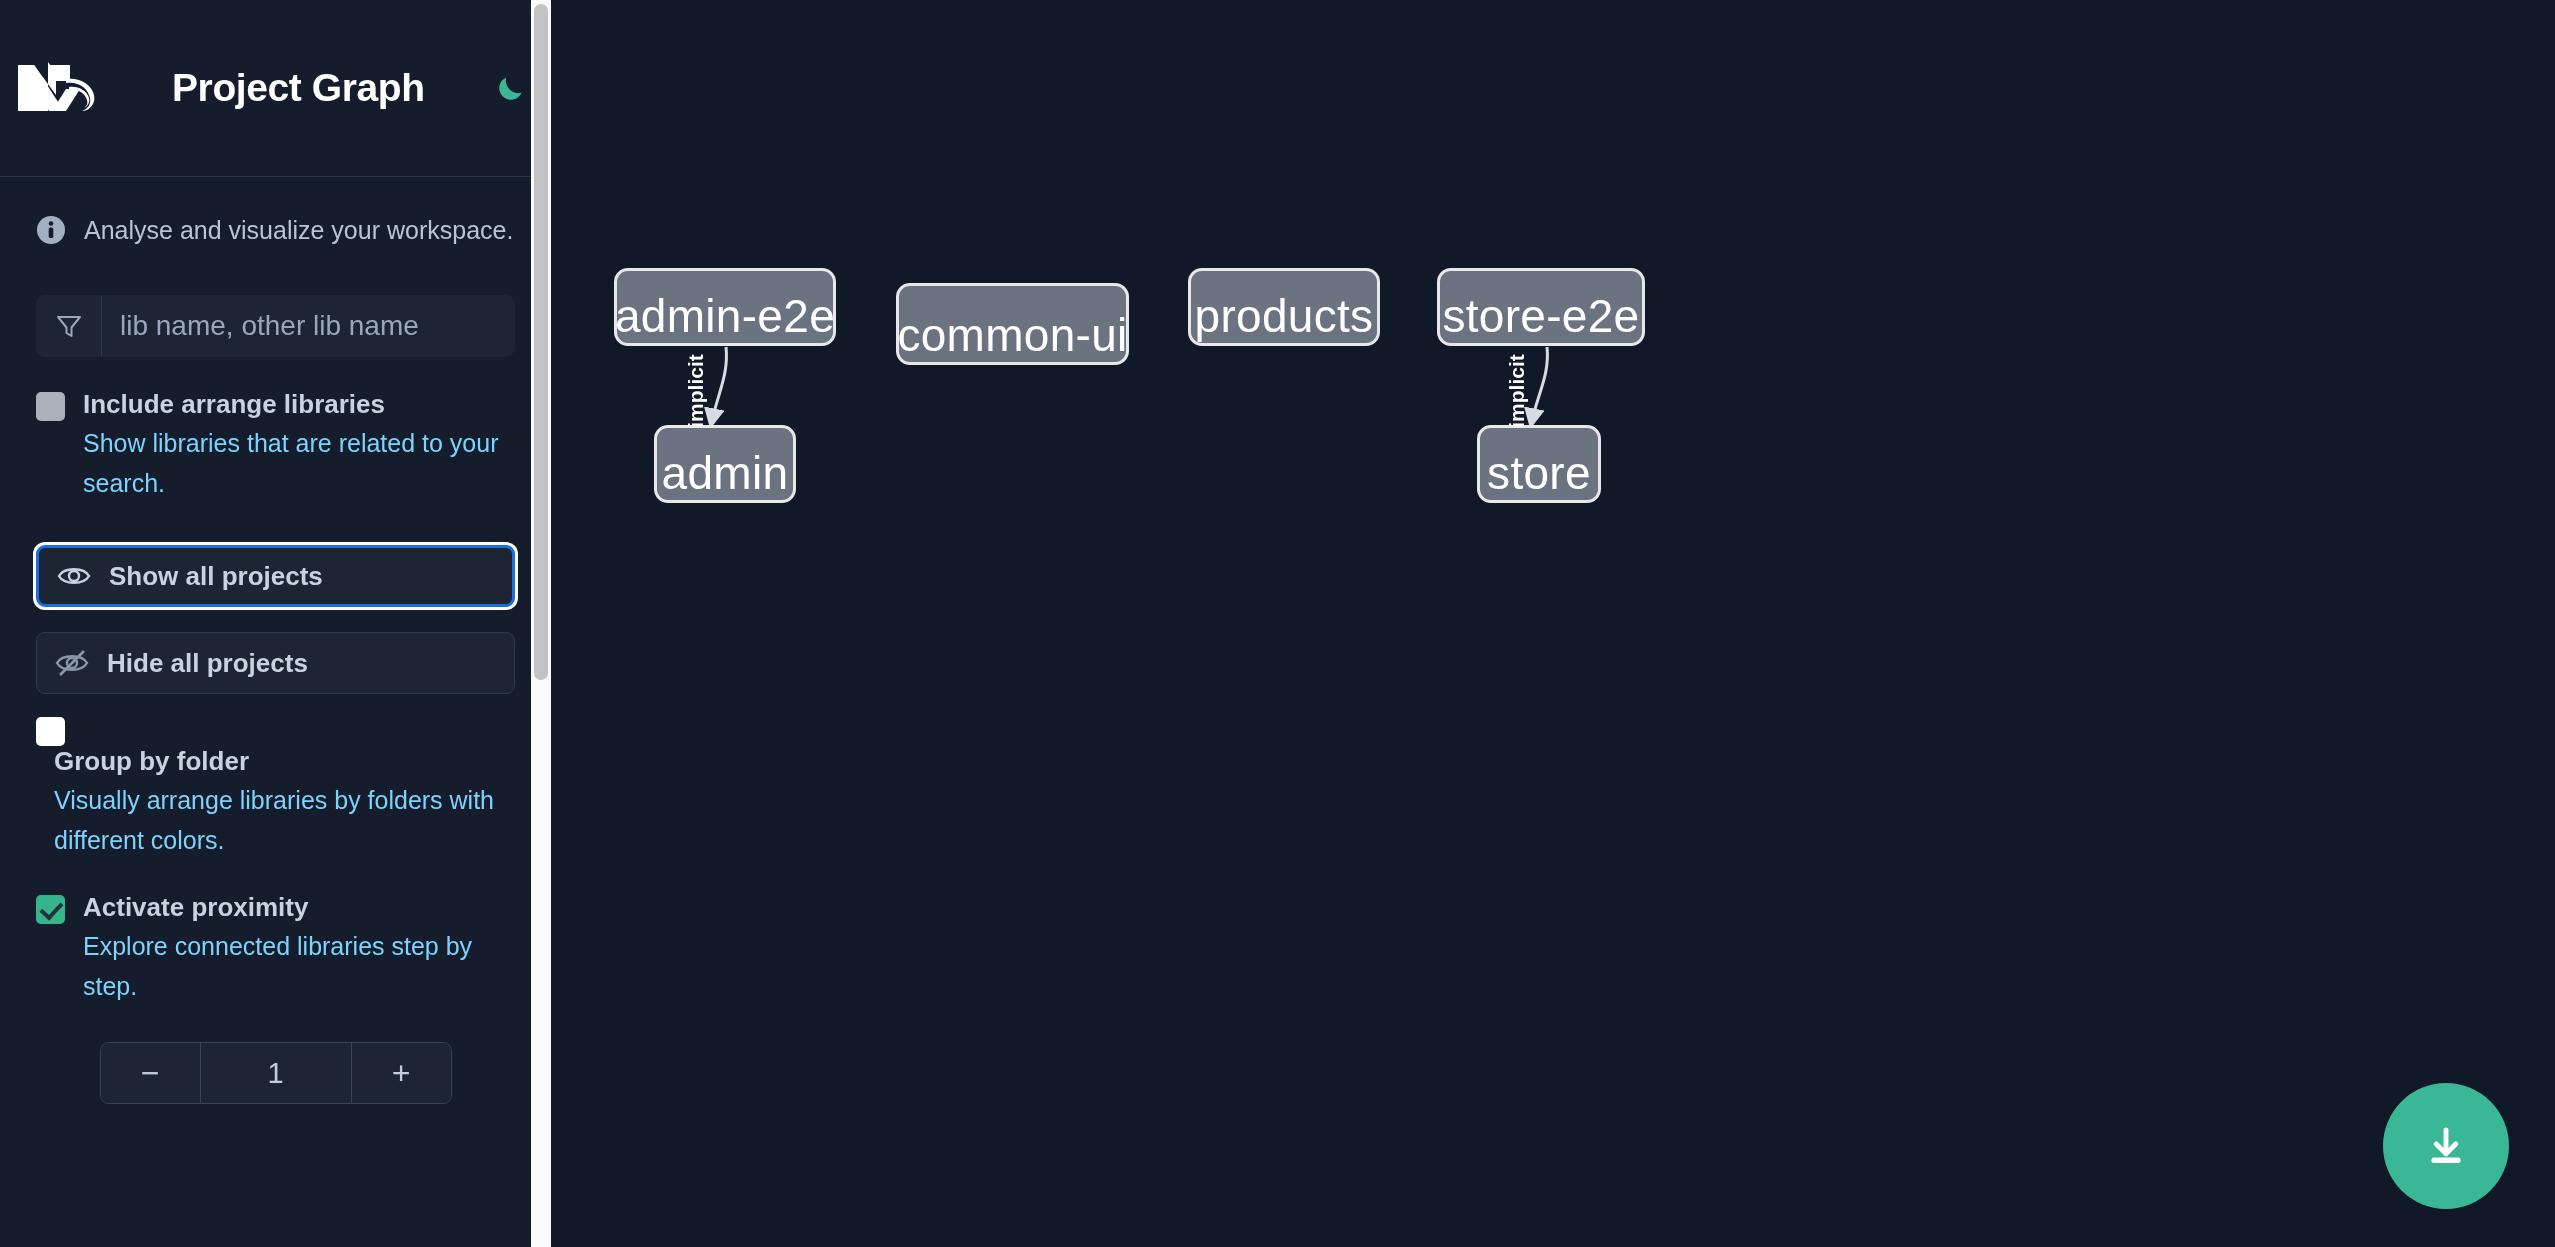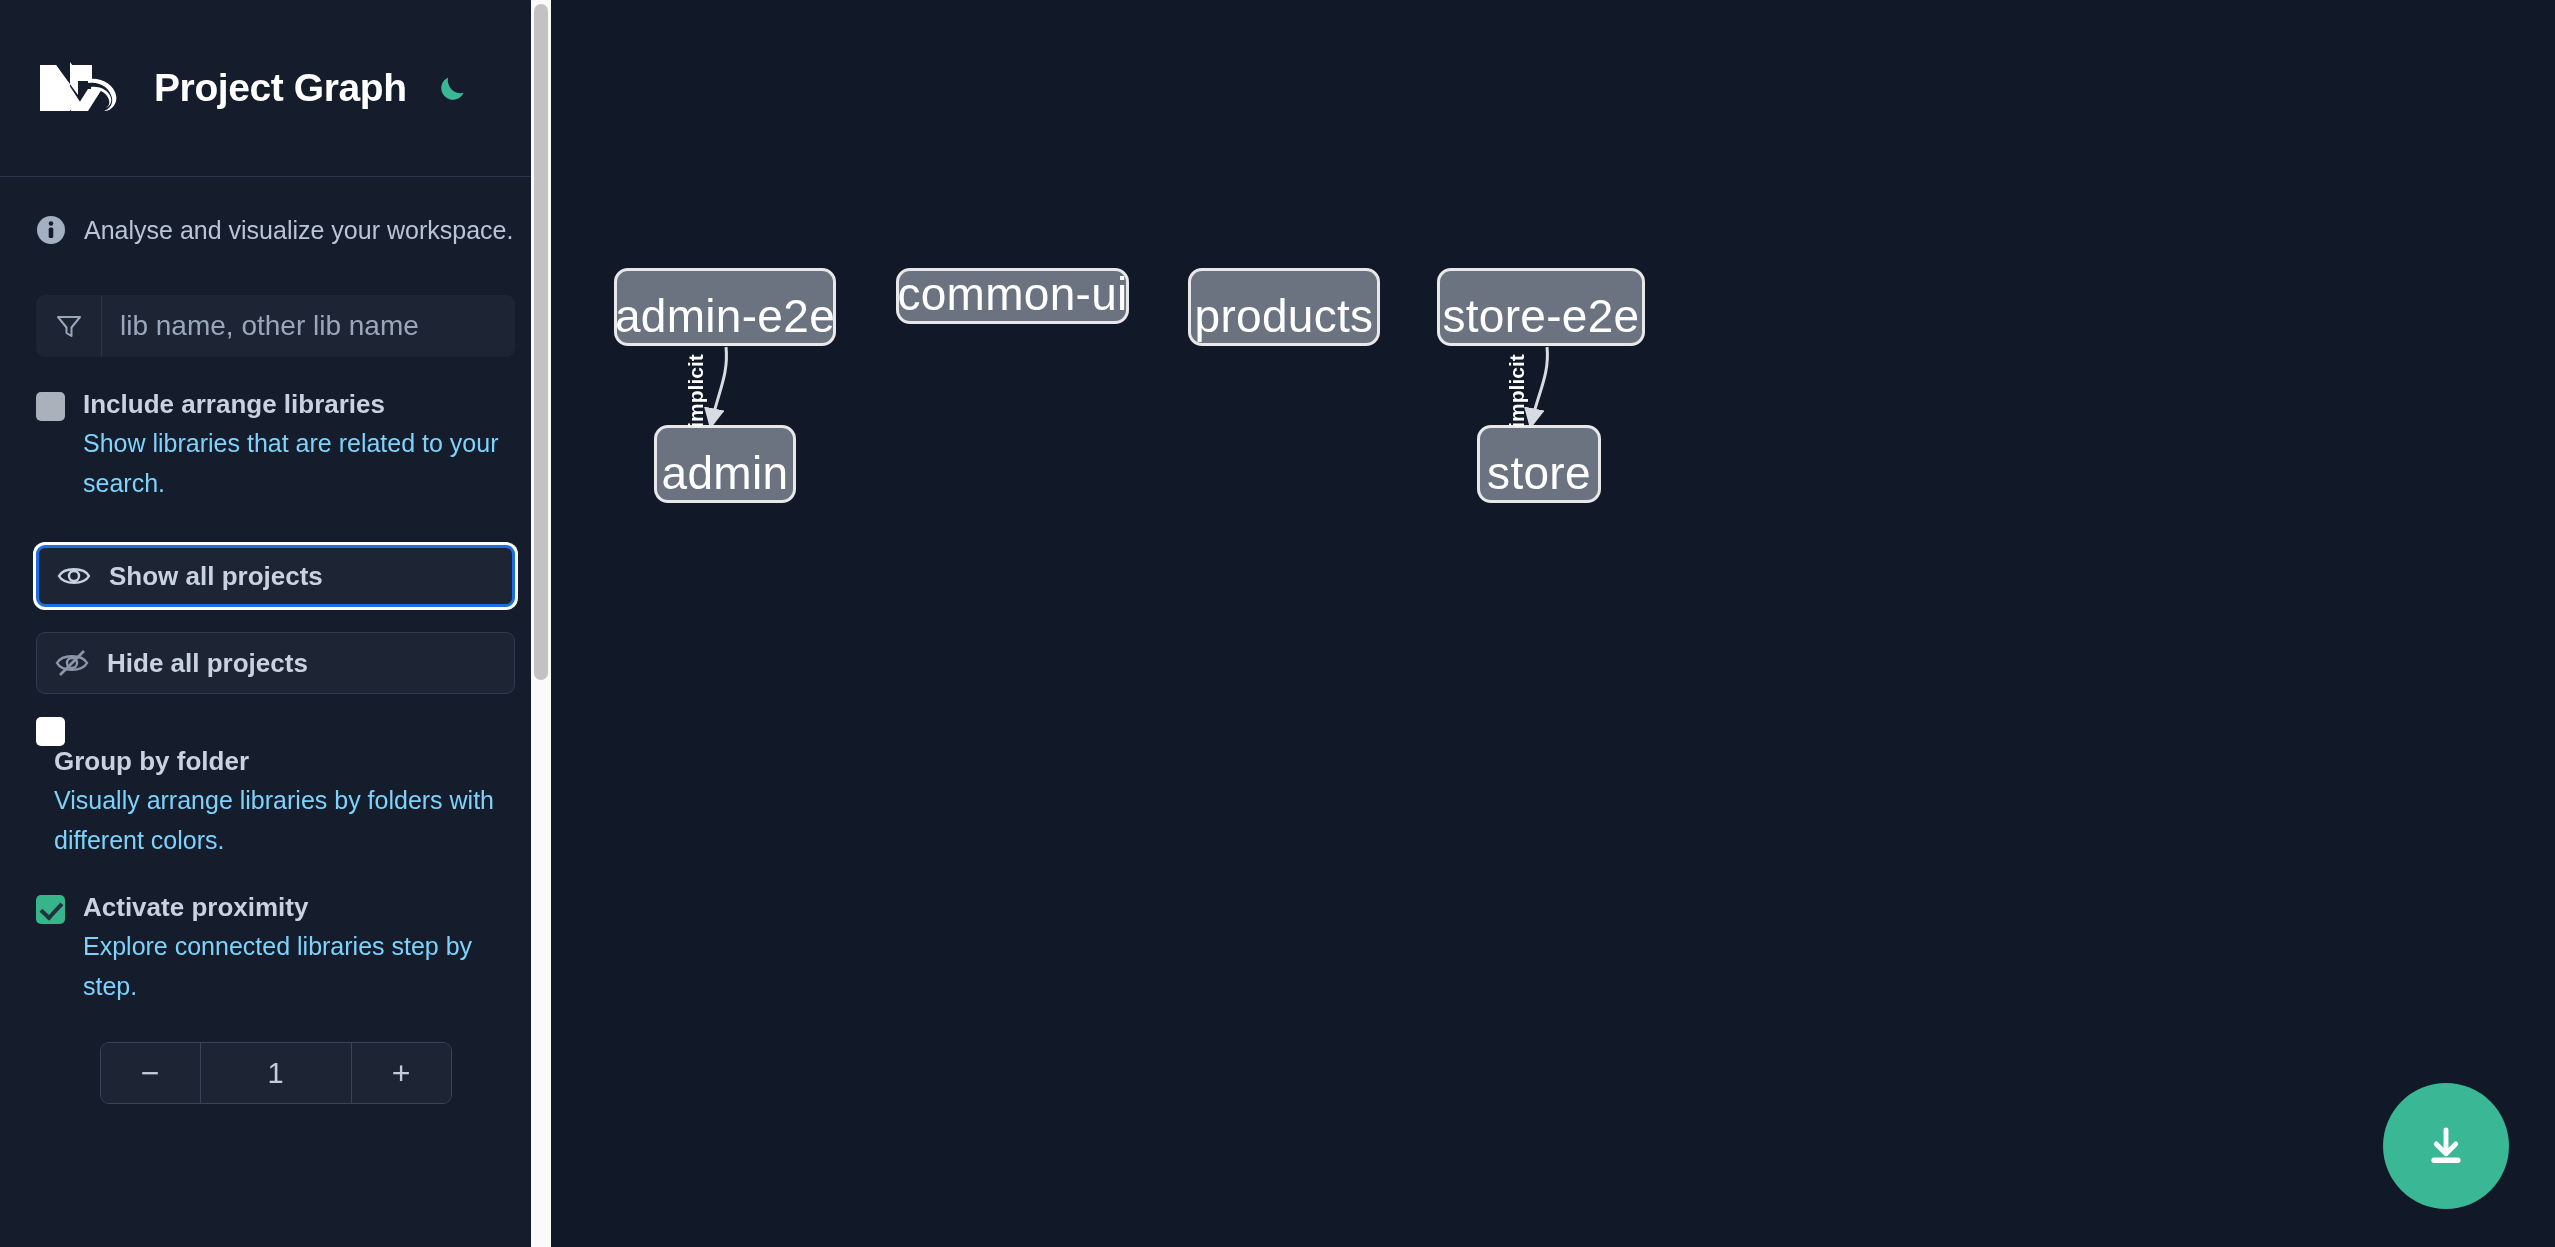--- a/index.html
+++ b/index.html
@@ -24,22 +24,23 @@
     width: 551px;
     height: 1247px;
     background: #151c2c;
     flex: 0 0 551px;
     overflow: hidden;
   }
   .sidebar-header {
     height: 177px;
     display: flex;
     align-items: center;
-    padding-left: 36px;
+    padding-left: 14px;
     border-bottom: 1px solid #2b3448;
+    gap: 40px;
   }
   .nx-logo {
     width: 96px;
     height: 62px;
     flex: 0 0 96px;
   }
   .app-title {
     margin-left: 22px;
     color: #ffffff;
     font-size: 39px;
@@ -402,21 +403,21 @@
           <path d="M 0 0 L 10 5 L 0 10 z" fill="#d8dce2"></path>
         </marker>
       </defs>
       <path d="M 175 347 C 178 375 166 395 160 425" fill="none" stroke="#d8dce2" stroke-width="3" marker-end="url(#arrow)"></path>
       <path d="M 996 347 C 999 375 986 395 980 425" fill="none" stroke="#d8dce2" stroke-width="3" marker-end="url(#arrow)"></path>
     </svg>
 
     <div class="node" style="left:63px; top:268px; width:222px; height:78px;">
       <span>admin-e2e</span>
     </div>
-    <div class="node" style="left:345px; top:268px; width:233px; height:56px;">
+    <div class="node" style="left:345px; top:283px; width:233px; height:82px;">
       <span>common-ui</span>
     </div>
     <div class="node" style="left:637px; top:268px; width:192px; height:78px;">
       <span>products</span>
     </div>
     <div class="node" style="left:886px; top:268px; width:208px; height:78px;">
       <span>store-e2e</span>
     </div>
     <div class="node" style="left:103px; top:425px; width:142px; height:78px;">
       <span>admin</span>

